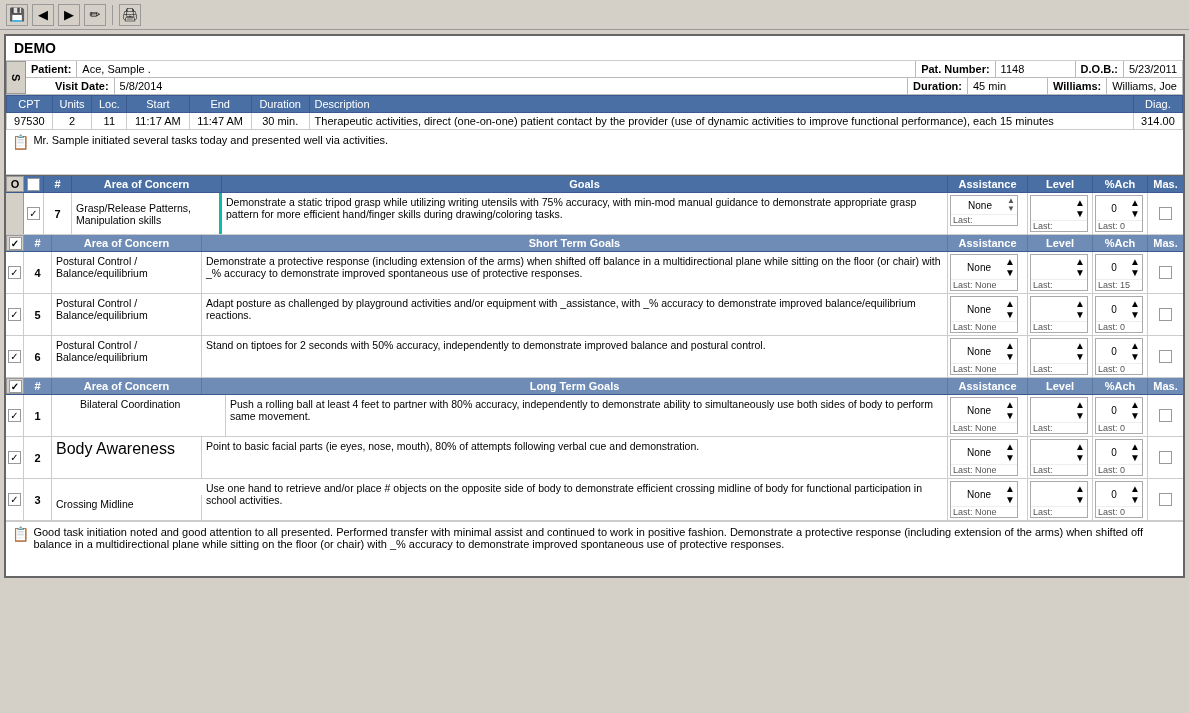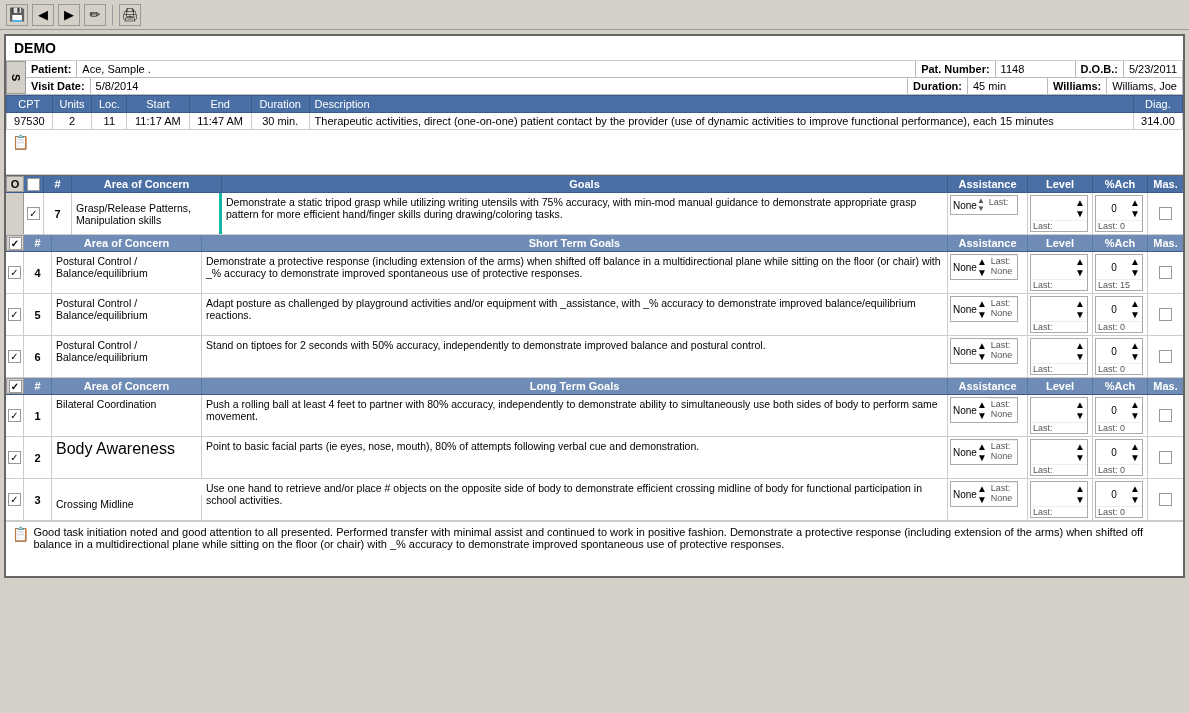--- a/index.html
+++ b/index.html
@@ -62,21 +62,21 @@
       gap: 4px;
     }
 
     
     .goals-section {
       border-top: 1px solid #666;
     }
 
     .spinbox {
       display: flex;
-      flex-direction: row;
+      flex-direction: column;
       border: 1px solid #aaa;
       background: white;
       width: 68px;
     }
     .spinbox-top {
       display: flex;
       align-items: center;
       justify-content: space-between;
       padding: 1px 2px;
       font-size: 10px;
@@ -196,21 +196,21 @@
       <div class="side-marker" style="writing-mode:vertical-lr; text-orientation:mixed; padding:2px 3px;">S</div>
       <div style="flex:1; display:flex; flex-direction:column;">
         <div style="display:flex; border-bottom:1px solid #bbb; align-items:center; font-size:11px;">
           <span class="pi-cell pi-label">Patient:</span>
           <span class="pi-cell pi-value" style="flex:1; border-right:1px solid #bbb;">Ace, Sample .</span>
           <span class="pi-cell pi-label">Pat. Number:</span>
           <span class="pi-cell pi-value" style="width:80px; border-right:1px solid #bbb;">1148</span>
           <span class="pi-cell pi-label">D.O.B.:</span>
           <span class="pi-cell pi-value">5/23/2011</span>
         </div>
-        <div style="display:flex; align-items:flex-start; font-size:11px;">
+        <div style="display:flex; align-items:flex-start; font-size:11px;margin-left:24px;">
           <span class="pi-cell pi-label">Visit Date:</span>
           <span class="pi-cell pi-value" style="flex:1; border-right:1px solid #bbb;">5/8/2014</span>
           <span class="pi-cell pi-label">Duration:</span>
           <span class="pi-cell pi-value" style="width:80px; border-right:1px solid #bbb;">45 min</span>
           <span class="pi-cell pi-label">Williams:</span>
           <span class="pi-cell pi-value">Williams, Joe</span>
         </div>
       </div>
     </div>
 
@@ -236,20 +236,21 @@
             <td style="text-align: center;">11:47 AM</td>
             <td style="text-align: center;">30 min.</td>
             <td style="text-align: left;">Therapeutic activities, direct (one-on-one) patient contact by the provider (use of dynamic activities to improve functional performance), each 15 minutes</td>
             <td style="text-align: center;">314.00</td>
           </tr>
         </tbody>
     </table>
 
     <div class="notes-box">
       <span style="color:#555; font-size:14px;">📋</span>
+      <span>Mr. Sample initiated several tasks today and presented well via activities.</span>
     </div>
 
     <div class="goals-section">
 
       <div style="display:flex; align-items:stretch; border-bottom:1px solid #3a5a90;">
         <div style="background:#d4d0c8; border:1px solid #999; display:flex; flex-direction:column; align-items:center; justify-content:center; min-width:18px; border-right:1px solid #999; font-weight:bold; font-size:11px; padding:0 2px;">
           <span>O</span>
         </div>
         <div style="flex:1; background:#4a6fa5; color:white; display:flex; align-items:stretch;">
           <div style="width:20px; min-width:20px; border-right:1px solid #3a5a90; display:flex; align-items:center; justify-content:center;">
@@ -462,21 +463,21 @@
           <div style="width:35px; min-width:35px; display:flex; align-items:center; justify-content:center; font-weight:bold; padding:2px;">Mas.</div>
         </div>
       </div>
 
       <div style="display:flex; align-items:stretch; border-bottom:1px solid #ccc;">
         <div style="min-width:18px; border-right:1px solid #ccc; display:flex; align-items:center; justify-content:center;">
           <div class="checkbox-cell checkbox-checked">✓</div>
         </div>
         <div style="flex:1; display:flex; align-items:stretch; background:white;">
           <div style="width:28px; min-width:28px; border-right:1px solid #ccc; display:flex; align-items:center; justify-content:center; font-weight:bold; font-size:11px;">1</div>
-          <div style="width:150px; min-width:150px; border-right:1px solid #ccc; padding:3px 4px; font-size:10.5px;">Bilateral Coordination</div>
+          <div style="width:150px; min-width:150px; border-right:1px solid #ccc; padding:3px 4px; font-size:10.5px;margin-left:24px;">Bilateral Coordination</div>
           <div style="flex:1; border-right:1px solid #ccc; padding:3px 4px; font-size:10.5px;">Push a rolling ball at least 4 feet to partner with 80% accuracy, independently to demonstrate ability to simultaneously use both sides of body to perform same movement.</div>
           <div style="width:80px; min-width:80px; border-right:1px solid #ccc; padding:2px;">
             <div class="spinbox">
               <div class="spinbox-top">
                   <span class="spinbox-val">None</span>
                   <span>▲<br>▼</span>
                 </div>
               <div class="spinbox-last">Last: None</div>
             </div>
           </div>

